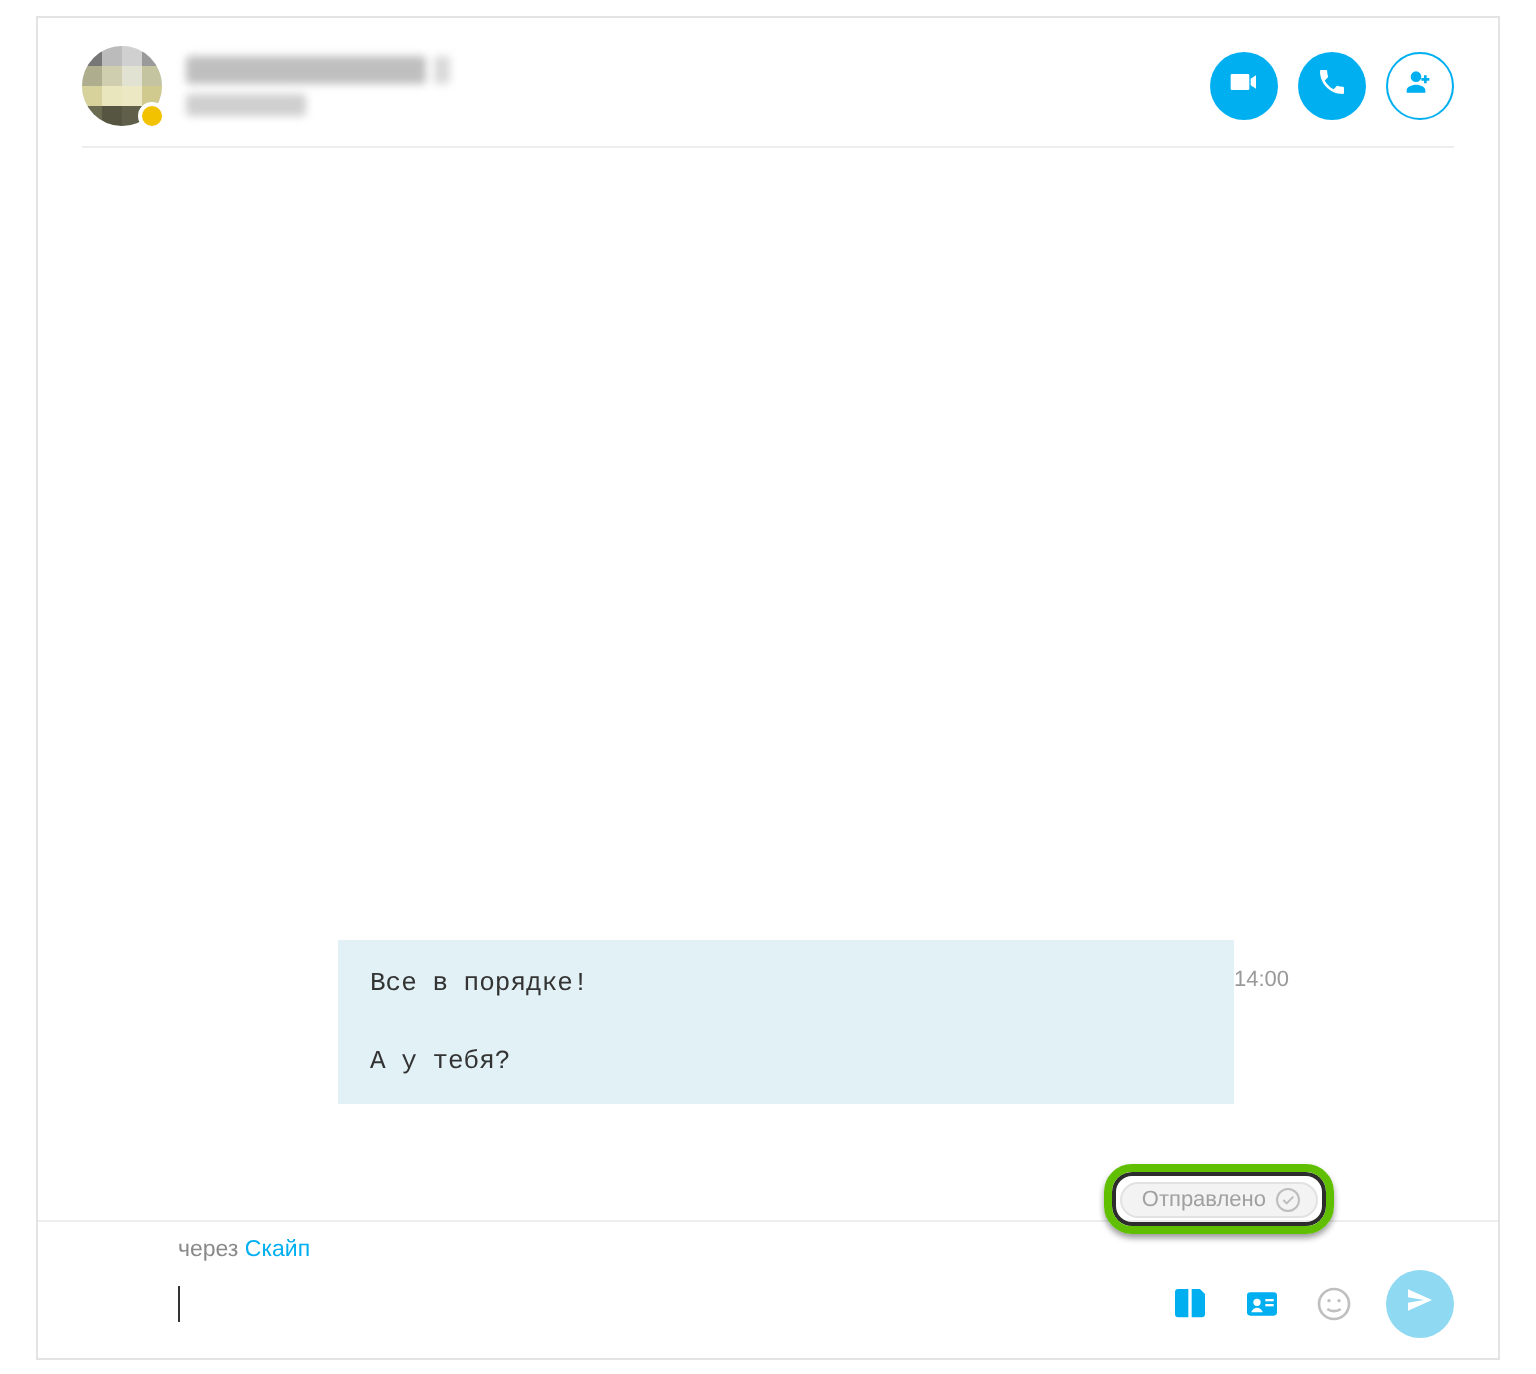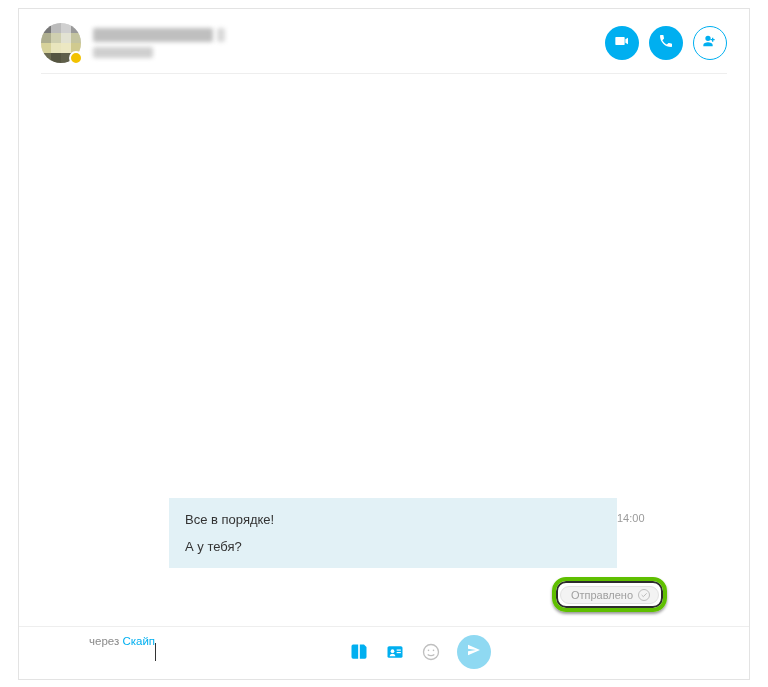--- a/index.html
+++ b/index.html
@@ -83,30 +83,30 @@
     flex:1; position:relative; padding:0 22px;
   }
   .msg-row {
     position:absolute; left:22px; right:22px; bottom:58px;
     display:flex; align-items:flex-start;
   }
   .msg-gutter { width:128px; flex:0 0 128px; }
   .bubble {
     background:#e2f1f6; padding:14px 16px 14px 16px;
     flex:1; max-width:448px;
-    font-size:13px; color:#333;
-  }
-  .bubble .line2 { margin-top:12px; }
+    font-size:13px; color:#333;font-family:Liberation Mono, monospace;
+  }
+  .bubble .line2 { margin-top:24px; }
   .time {
     width:68px; flex:0 0 68px; text-align:left;
     font-size:11px; color:#9a9a9a; padding-top:14px;
   }
 
   .status-wrap {
-    position:absolute; right:90px; bottom:22px;
+    position:absolute; right:90px; bottom:1px;
   }
   .status-pill {
     display:inline-flex; align-items:center;
     font-size:11px; color:#a0a0a0;
     background:#f3f3f3; border:1px solid #e2e2e2;
     border-radius:12px; padding:2px 8px 2px 10px;
     gap:5px;
   }
   .status-pill .tick {
     width:12px; height:12px; border-radius:50%;
@@ -117,21 +117,21 @@
     position:absolute; left:-8px; top:-8px; right:-8px; bottom:-8px;
     border:4px solid #5fbf00; border-radius:14px;
     box-shadow:0 0 0 2px #2d2d2d inset, 0 2px 3px rgba(0,0,0,.4);
     pointer-events:none;
   }
 
   
   .footer {
     border-top:1px solid #eee;
     padding:8px 22px 10px 70px;
-    display:flex; flex-direction:row;
+    display:flex; flex-direction:column;
   }
   .via-line { font-size:11.5px; color:#8a8a8a; margin-bottom:4px;}
   .via-line .link { color:#00aff0; }
   .input-row { display:flex; align-items:center; }
   .msg-input {
     flex:1; border:none; outline:none; font-size:14px;
     color:#333; height:28px; background:transparent;
     caret-color:#333;
   }
   .msg-input::placeholder{color:#bbb;}

